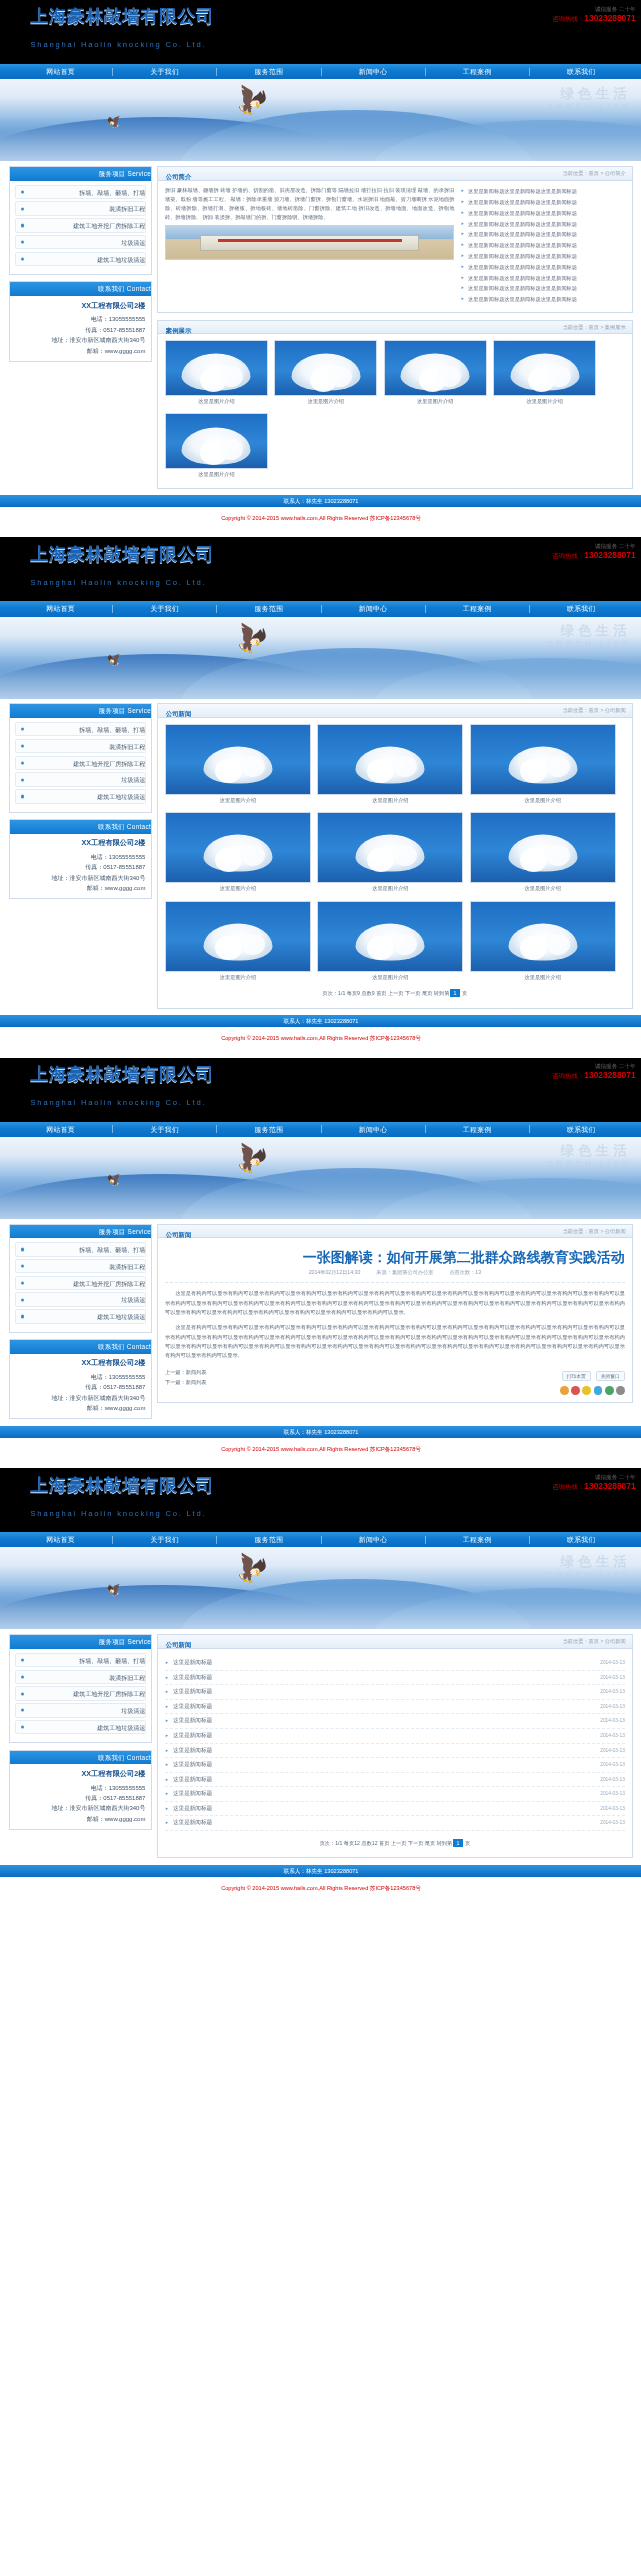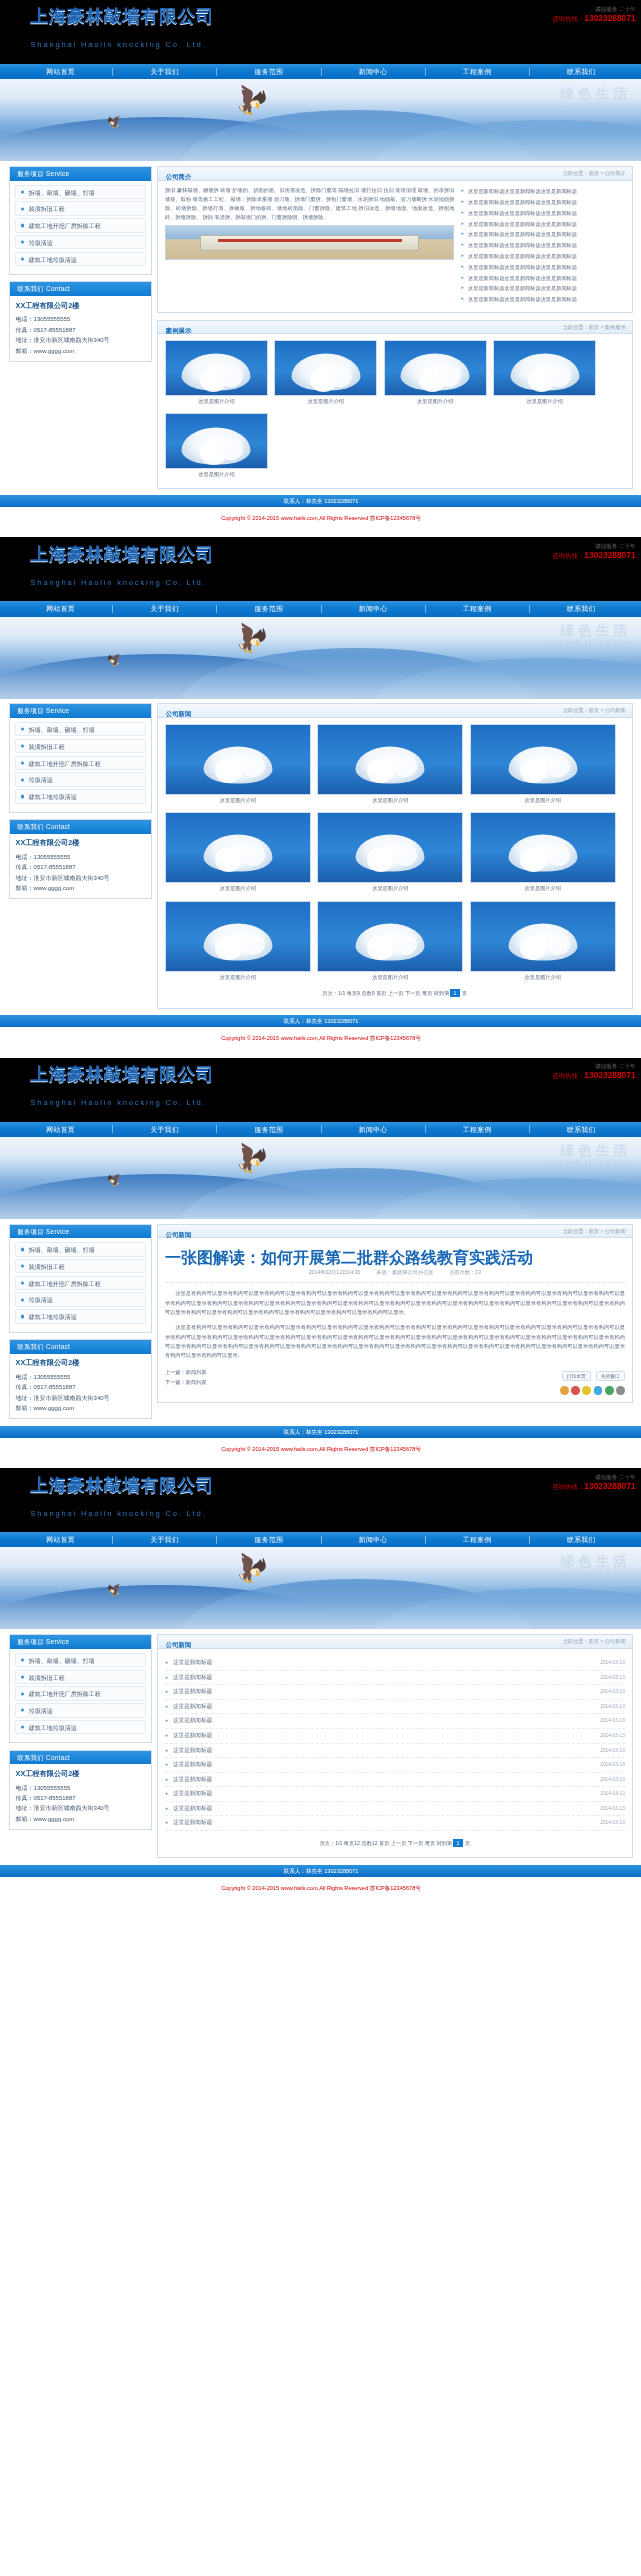--- a/index.html
+++ b/index.html
@@ -43,21 +43,21 @@
   .eagle.e2 { left:233px; top:8px; font-size:27px; transform:rotate(28deg) scaleX(-1); color:#1b2630; }
   .wm { position:absolute; right:11.2px; top:6.4px; text-align:right; opacity:.55; }
   .wm-cn { font-size:13.6px; color:#b9cfe3; font-weight:bold; letter-spacing:4px; line-height:16px; }
   .wm-en { font-size:8.8px; color:#b9cfe3; letter-spacing:3.2px; line-height:11.2px; }
 
   
   .wrap { width:624px; margin:0 auto; display:flex; gap:4.8px; padding-top:4.8px; }
   .col-left { width:143px; flex:0 0 143px; }
   .col-right { flex:1 1 auto; }
 
-  .panel { border:0.8px solid #cfdced; background:#fff; margin-bottom:6.4px; }
+  .panel { border:0.8px solid #cfdced; background:#fff; margin-bottom:6.4px;text-align:right; }
   .panel-hd { height:13.6px; background:linear-gradient(180deg,#2f95e2 0%,#0f7bd1 100%);
               color:#fff; font-size:6.4px; line-height:13.6px; padding-left:7.2px; letter-spacing:0.3px; }
   .panel-bd { padding:4px 4.8px 5.6px 4.8px; }
 
   .smenu { list-style:none; }
   .smenu li { height:14.4px; line-height:14.4px; border-bottom:0.8px dashed #dbe5ef; font-size:6px;
               color:#3f556b; padding-left:13px; position:relative; background:#fafcfe; margin-bottom:2.4px;
               border:0.8px solid #e3ecf5; border-radius:1.6px; }
   .smenu li .dot { position:absolute; left:4.8px; top:50%; transform:translateY(-50%);
               width:3.2px; height:3.2px; background:#2f8fdc; border-radius:50%; }
@@ -101,21 +101,21 @@
             border-radius:50%; opacity:.9; }
   .pthumb .pile3 { position:absolute; left:52%; top:46%; width:24px; height:21px; background:#fbfdff;
             border-radius:50%; opacity:.85; }
   .pcap { font-size:5.2px; color:#5a6b7d; text-align:center; line-height:11.2px; }
 
   
   .pgrid2 .pcard { width:146px; }
   .pgrid2 .pthumb { width:146px; height:71px; }
 
   
-  .art-title { text-align:left; font-size:16px; color:#1767b5; font-weight:bold; line-height:17.6px; padding:4.8px 0 1.6px; }
+  .art-title { text-align:right; font-size:14px; color:#1767b5; font-weight:bold; line-height:17.6px; padding:4.8px 0 1.6px; }
   .art-meta { text-align:center; font-size:5.2px; color:#8a9db0; line-height:9.6px; padding-bottom:4.8px;
               border-bottom:0.8px dashed #dbe5ef; }
   .art-meta span { margin:0 8px; }
   .art-body p { font-size:5.2px; color:#5a6b7d; line-height:9.2px; text-align:justify; margin:6.4px 0; text-indent:10.4px; }
   .art-nav { font-size:5.2px; color:#5a6b7d; line-height:9.6px; margin-top:8px; }
   .art-tools { display:flex; align-items:center; justify-content:flex-end; gap:4.8px; margin-top:-16px; }
   .btn-s { border:0.8px solid #cfdced; background:#f6fafd; font-size:4.8px; color:#5a6b7d; padding:0.8px 4px; border-radius:1.6px; }
   .share { display:flex; gap:2.4px; justify-content:flex-end; margin-top:4.8px; }
   .share i { width:8.8px; height:8.8px; border-radius:50%; display:inline-block; font-style:normal;
              font-size:4.8px; color:#fff; text-align:center; line-height:8.8px; }

